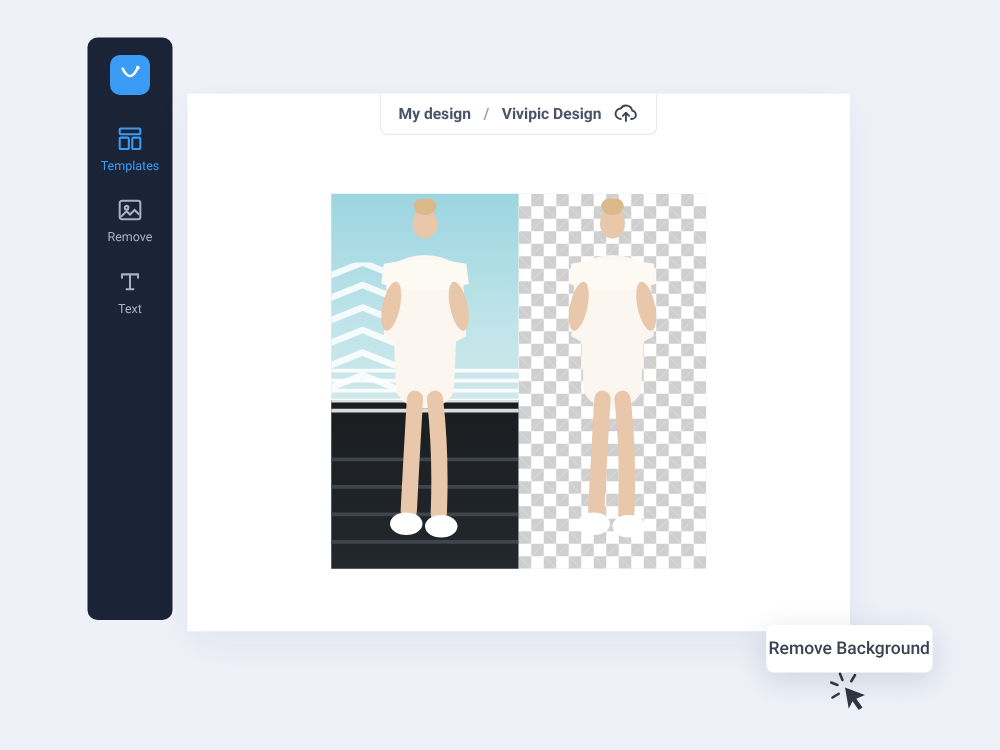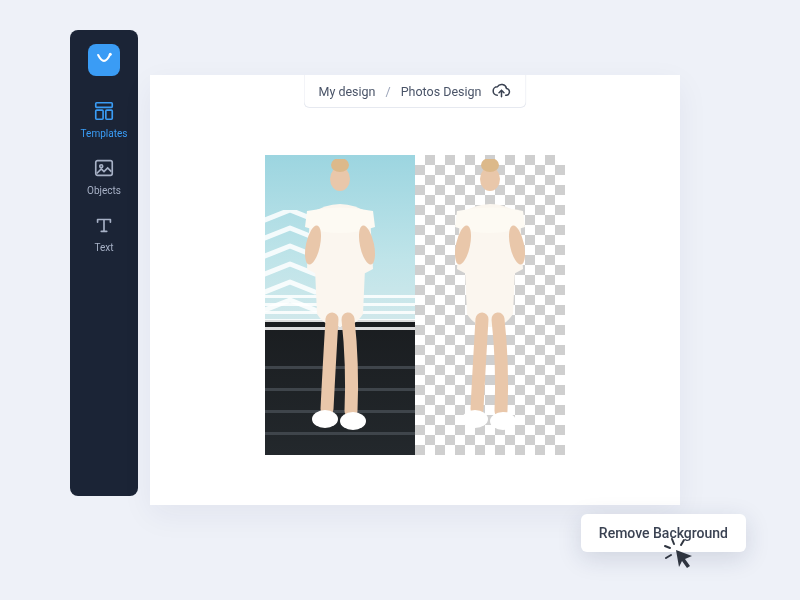--- a/index.html
+++ b/index.html
@@ -34,21 +34,21 @@
     width: 530px; height: 430px;
     background: #ffffff;
     box-shadow: 0 10px 30px rgba(30,40,80,0.06);
   }
   .breadcrumb {
     position: absolute; top: 0; left: 50%; transform: translateX(-50%);
     background: #fff; border: 1px solid #e6e9f0; border-top: none;
     border-radius: 0 0 6px 6px;
     padding: 7px 14px;
     display: flex; align-items: center; gap: 10px;
-    font-size: 12.5px; color: #4a5468;
+    font-size: 12.5px; color: #4a5468; font-weight: bold;
   }
   .breadcrumb .sep { color: #9aa3b8; }
   .breadcrumb .upload-icon { display:flex; }
   .compare {
     position: absolute; left:50%; top:80px; transform:translateX(-50%);
     width: 300px; height: 300px;
     display: flex;
   }
   .compare .half { width: 150px; height: 300px; position: relative; overflow:hidden; }
   .compare .left {
@@ -69,23 +69,23 @@
       linear-gradient(-45deg, transparent 75%, #cfcfcf 75%);
     background-size: 20px 20px;
     background-position: 0 0, 0 10px, 10px -10px, -10px 0px;
     background-color: #ffffff;
   }
   .figure {
     position:absolute; left:50%; top:48%; transform:translate(-50%,-50%);
     pointer-events:none;
   }
   .tooltip {
-    position: absolute; right: 54px; bottom: 48px;
+    position: absolute; right: 54px; bottom: 62px;
     background: #fff; border-radius: 6px;
-    padding: 11px 18px;
+    padding: 11px 2px;
     box-shadow: 0 6px 24px rgba(30,40,80,0.15);
     font-size: 14px; color: #3a4252; font-weight: 500;
   }
   .cursor {
     position:absolute; right:106px; bottom:32px;
     width:32px; height:32px;
   }
 </style>
 </head>
 <body>
@@ -110,41 +110,41 @@
   </div>
 
   <div class="sidebar-item">
     <span class="icon">
       <svg width="22" height="22" viewBox="0 0 24 24" fill="none" stroke="#a7b1c6" stroke-width="1.8">
         <rect x="3" y="4" width="18" height="16" rx="2"></rect>
         <circle cx="9" cy="10" r="1.6"></circle>
         <path d="M4 18 l5 -5 3 3 4 -4 4 4"></path>
       </svg>
     </span>
-    <span class="lbl">Objects</span>
+    <span class="lbl">Remove</span>
   </div>
 
 
 
   <div class="sidebar-item">
     <span class="icon">
       <svg width="22" height="22" viewBox="0 0 24 24" fill="none" stroke="#a7b1c6" stroke-width="1.8" stroke-linecap="round">
         <path d="M5 6 H19 M5 6 V9 M19 6 V9 M12 6 V19 M9 19 H15"></path>
       </svg>
     </span>
     <span class="lbl">Text</span>
   </div>
 </nav>
 
 <main class="canvas-area">
 
   <div class="breadcrumb">
     <span>My design</span>
     <span class="sep">/</span>
-    <span>Photos Design</span>
+    <span>Vivipic Design</span>
     <span class="upload-icon">
       <svg width="20" height="18" viewBox="0 0 24 20" fill="none" stroke="#3a4252" stroke-width="1.8" stroke-linecap="round" stroke-linejoin="round">
         <path d="M7 15 a5 5 0 0 1 0 -10 a6 6 0 0 1 11 2 a4 4 0 0 1 -1 8"></path>
         <path d="M12 17 V9 M9 12 l3 -3 3 3"></path>
       </svg>
     </span>
   </div>
 
   <div class="compare">
     <div class="half left">

